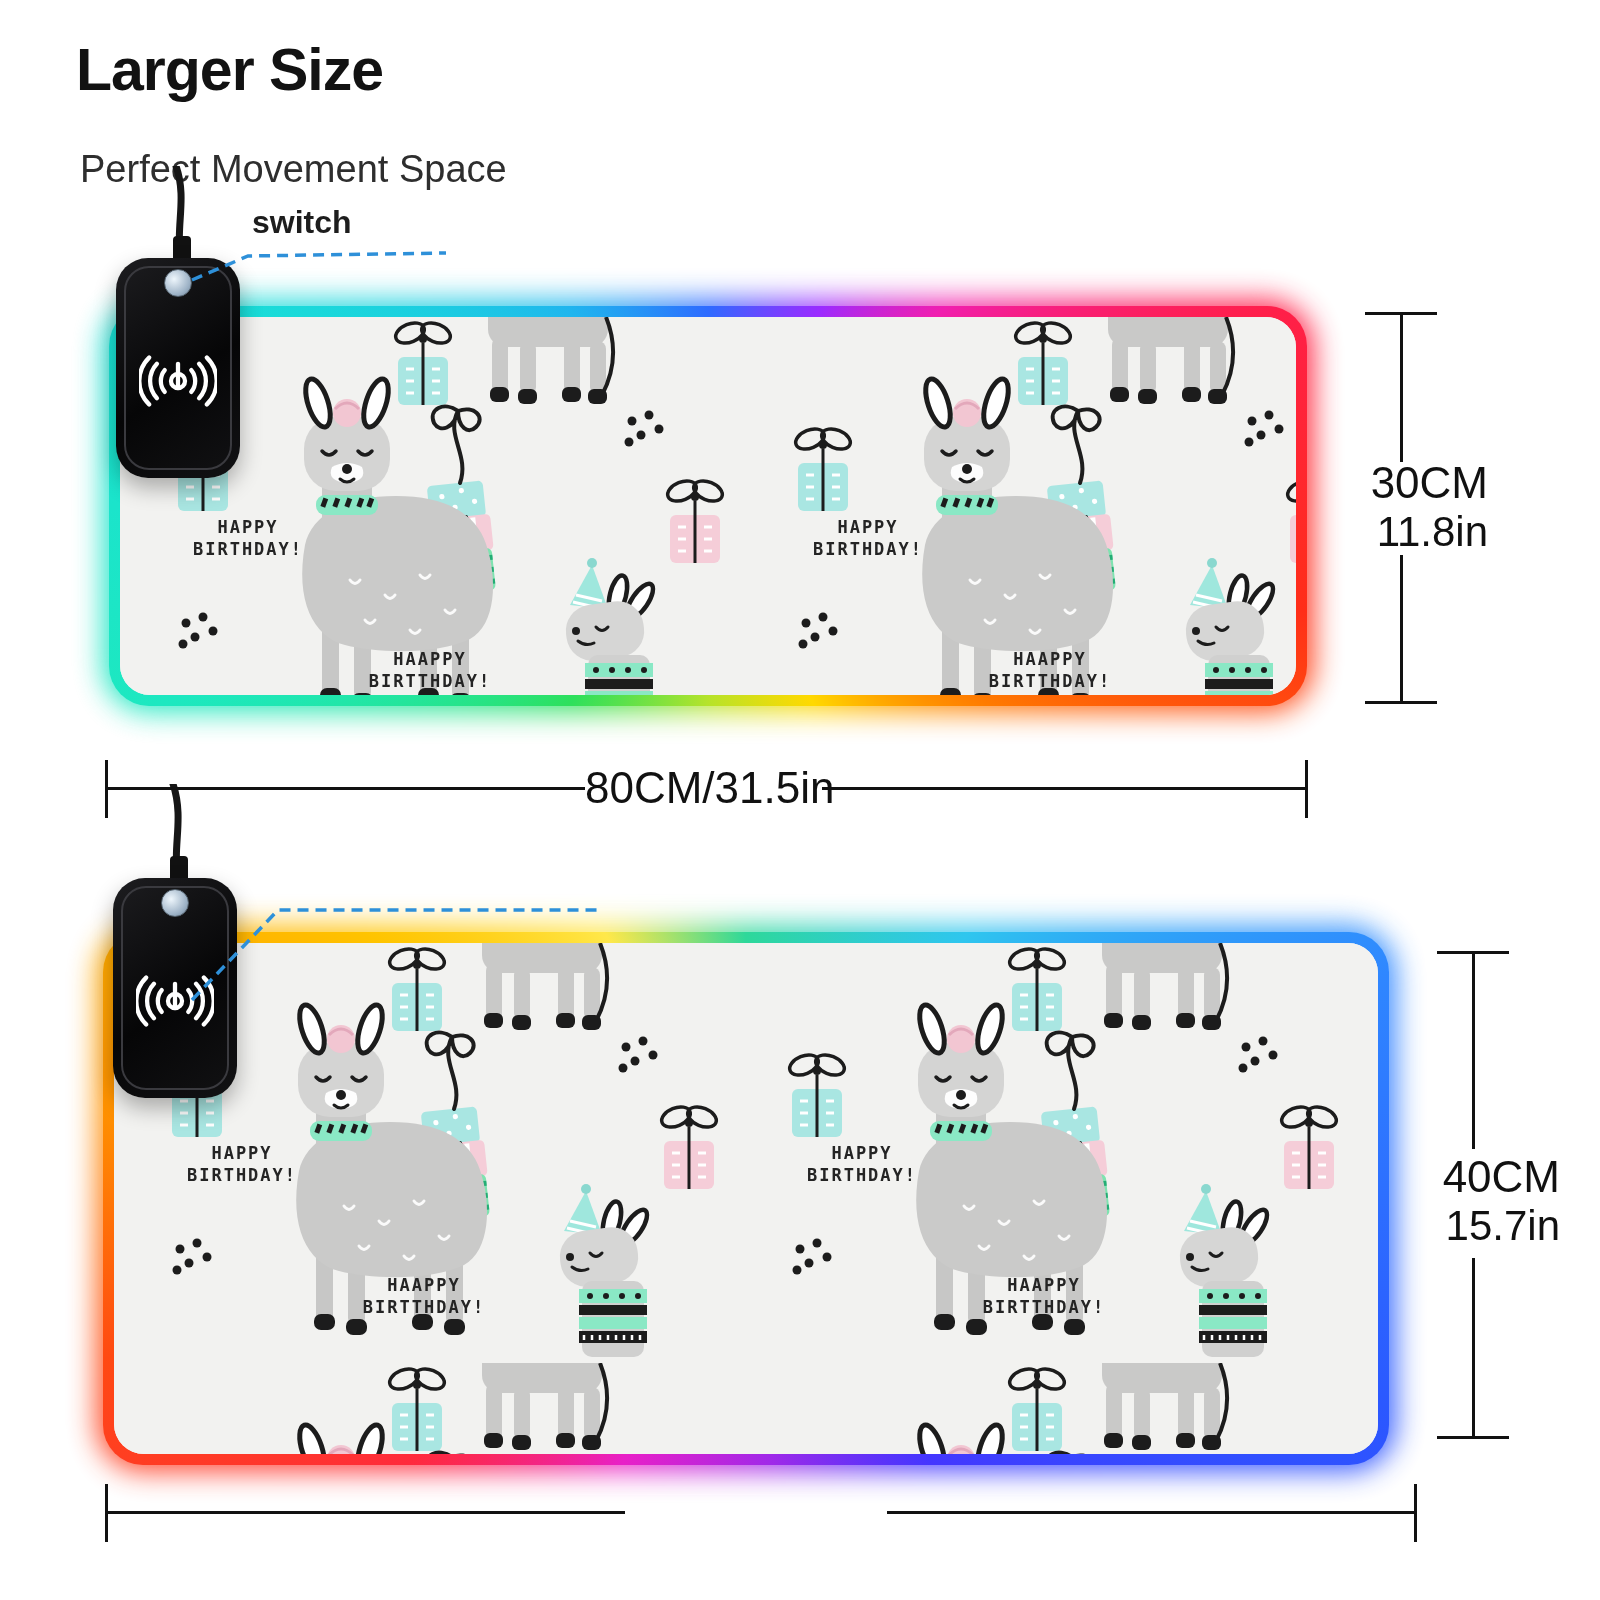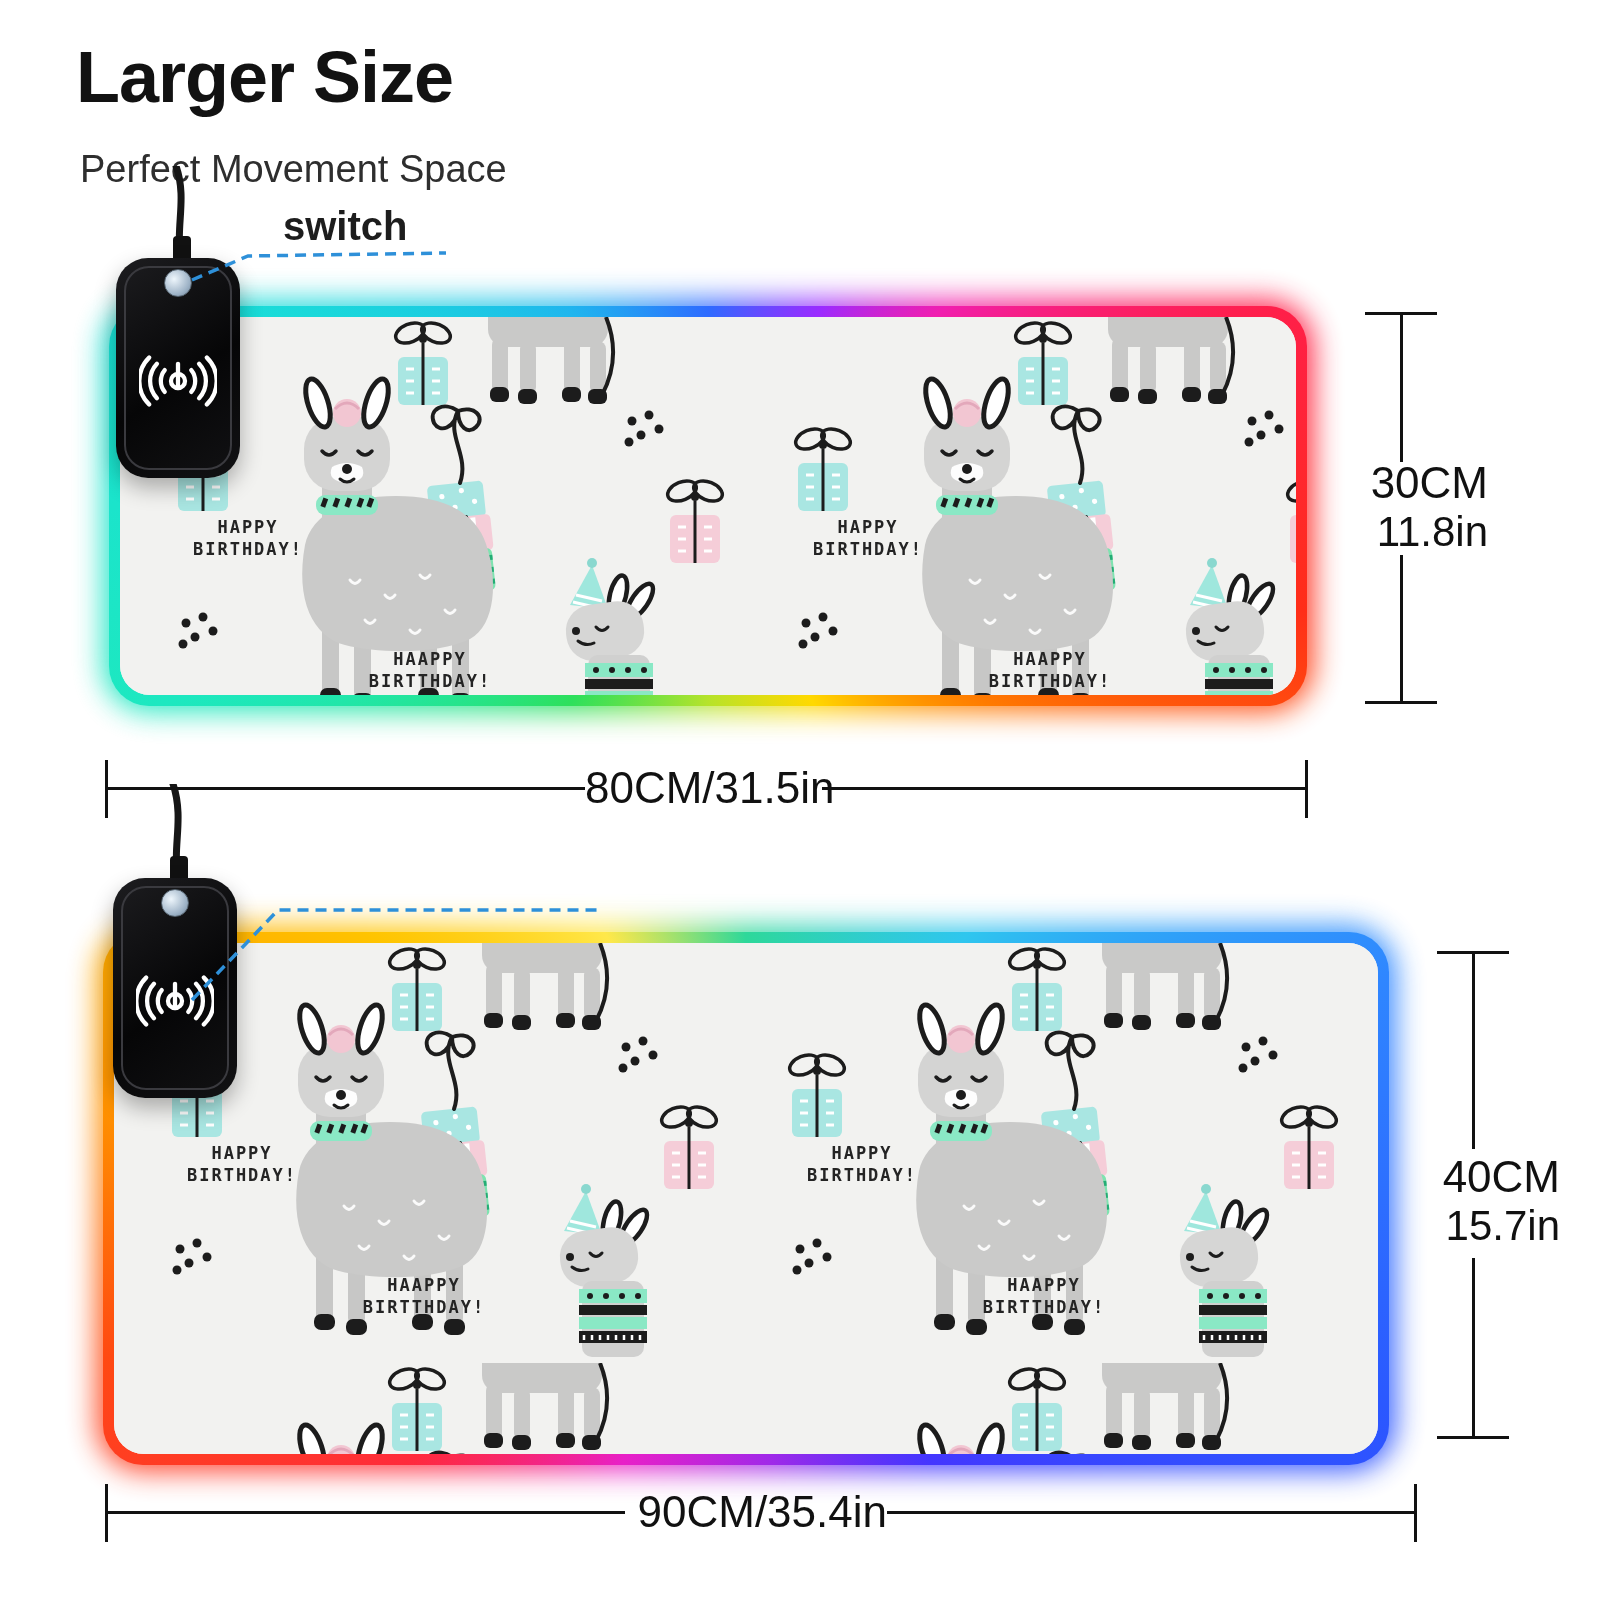--- a/index.html
+++ b/index.html
@@ -1,20 +1,20 @@
 <!DOCTYPE html>
 <html><head>
 <meta charset="utf-8">
 <style>
   html,body{margin:0;padding:0;background:#fff;}
   .canvas{position:relative;width:1600px;height:1600px;background:#ffffff;overflow:hidden;
           font-family:"Liberation Sans",sans-serif;color:#151515;}
 
   
-  .title{position:absolute;left:76px;top:36px;font-size:72px;font-weight:700;letter-spacing:-1px;color:#121212;}
+  .title{position:absolute;left:76px;top:36px;font-size:59px;font-weight:700;letter-spacing:-1px;color:#121212;}
   .subtitle{position:absolute;left:80px;top:148px;font-size:38px;font-weight:400;color:#2e2e2e;}
 
   
   .pad{position:absolute;}
   #pad1{left:105px;top:302px;width:1206px;height:408px;}
   #pad2{left:99px;top:928px;width:1294px;height:541px;}
   .pad-glow{position:absolute;inset:-3px;border-radius:48px;filter:blur(14px);opacity:.9;}
   .pad-ring{position:absolute;inset:4px;border-radius:40px;}
   .pad-surface{position:absolute;inset:15px;border-radius:30px;background:#f2f2f0;overflow:hidden;}
   .pad-surface svg{display:block;width:100%;height:100%;}
@@ -28,21 +28,21 @@
   #charger2{left:113px;top:878px;}
   .charger-btn{position:absolute;left:50%;top:11px;transform:translateX(-50%);width:26px;height:26px;border-radius:50%;
                background:radial-gradient(circle at 35% 35%,#eef6fc,#9db2c6 65%,#6b7f93);border:1px solid #55636f;}
   .coil{position:absolute;left:50%;top:84px;transform:translateX(-50%);}
   .cable{position:absolute;}
   #cable1{left:146px;top:166px;width:80px;height:98px;}
   #cable2{left:143px;top:784px;width:80px;height:100px;}
 
   
   .callout-label{position:absolute;font-weight:700;color:#1d1d1d;}
-  #label-switch{left:252px;top:204px;font-size:40px;margin-left:31px;}
+  #label-switch{left:252px;top:204px;font-size:32px;}
   #label-wireless{left:286px;top:836px;font-size:40px;}
   .dash-line{position:absolute;}
   #dash1{left:186px;top:240px;width:266px;height:46px;}
   #dash2{left:182px;top:896px;width:424px;height:112px;}
 
   
   .dim{position:absolute;background:#111;}
   .dim-text{position:absolute;text-align:right;font-size:44px;color:#111;}
   
   #vd1-capt{left:1365px;top:312px;width:72px;height:3px;}
@@ -303,17 +303,16 @@
 
   <div class="dim" id="vd2-capt"></div>
   <div class="dim" id="vd2-seg1"></div>
   <div class="dim-text" id="vd2-cm">40CM</div>
   <div class="dim-text" id="vd2-in">15.7in</div>
   <div class="dim" id="vd2-seg2"></div>
   <div class="dim" id="vd2-capb"></div>
 
   <div class="dim" id="hd2-tl"></div>
   <div class="dim" id="hd2-sa"></div>
-  <div class="dim-text" id="hd2-lb">90CM/35.4in</div>
   <div class="dim" id="hd2-sb"></div>
   <div class="dim" id="hd2-tr"></div>
 
 </div>
 
 </body></html>

